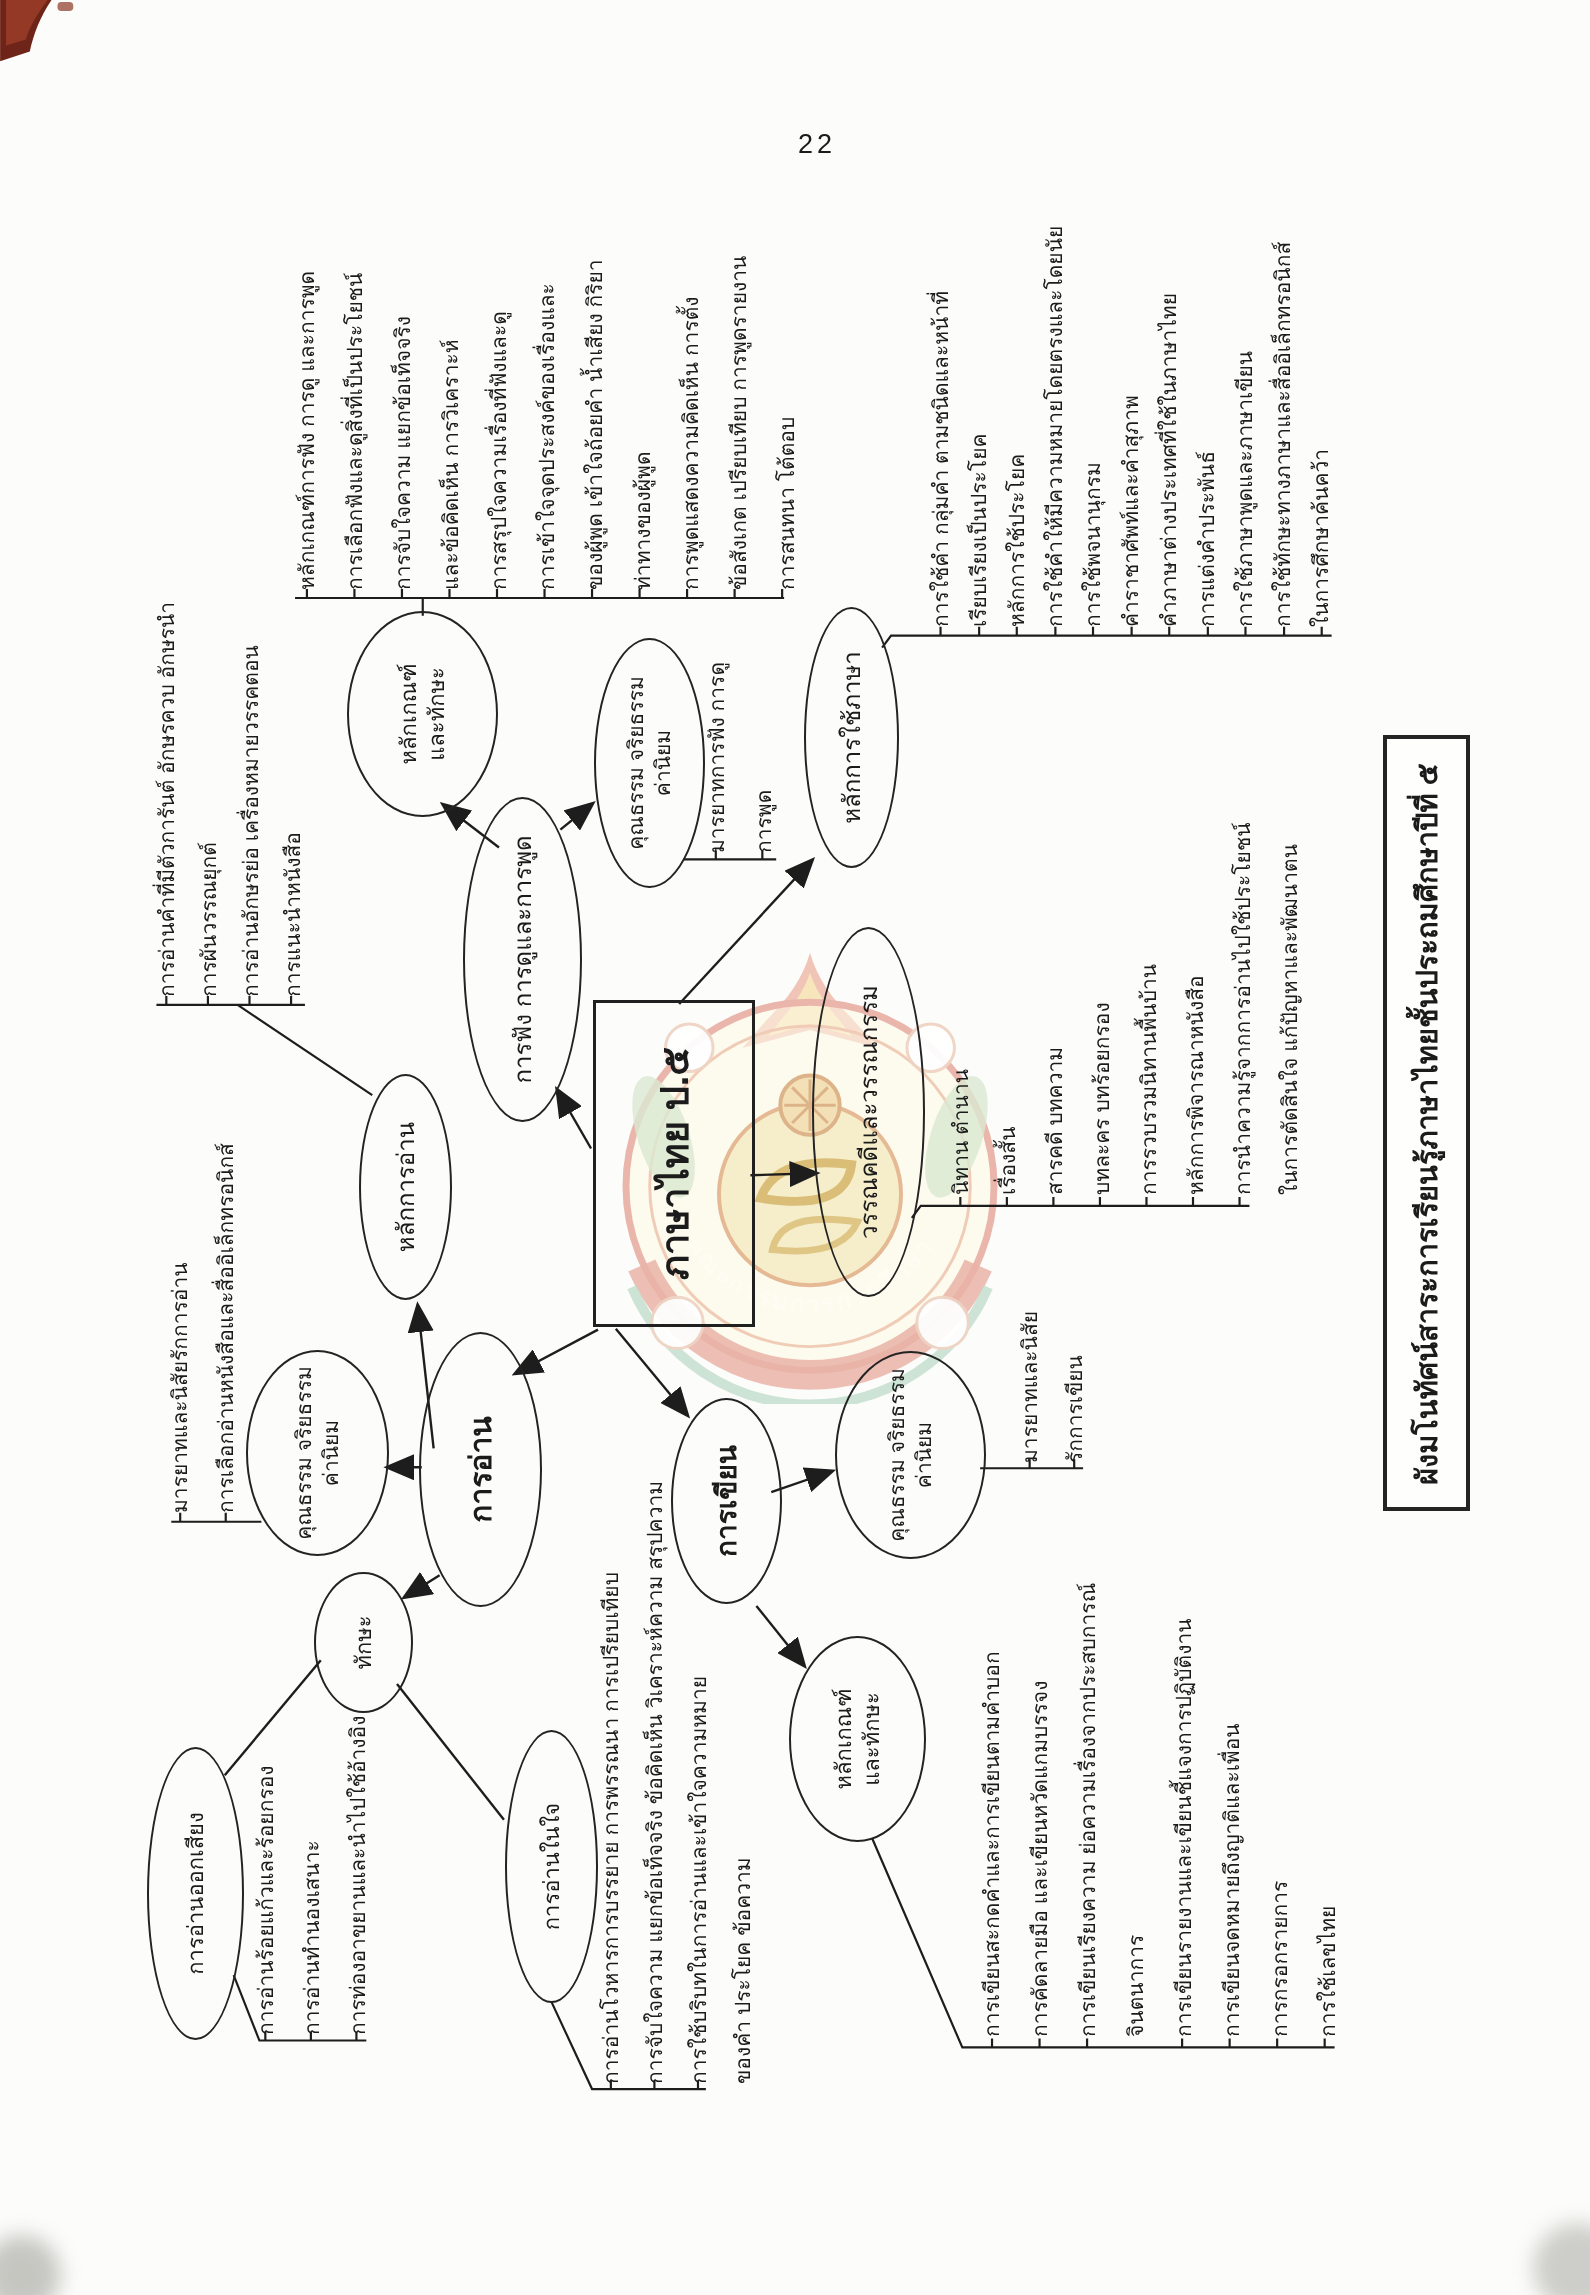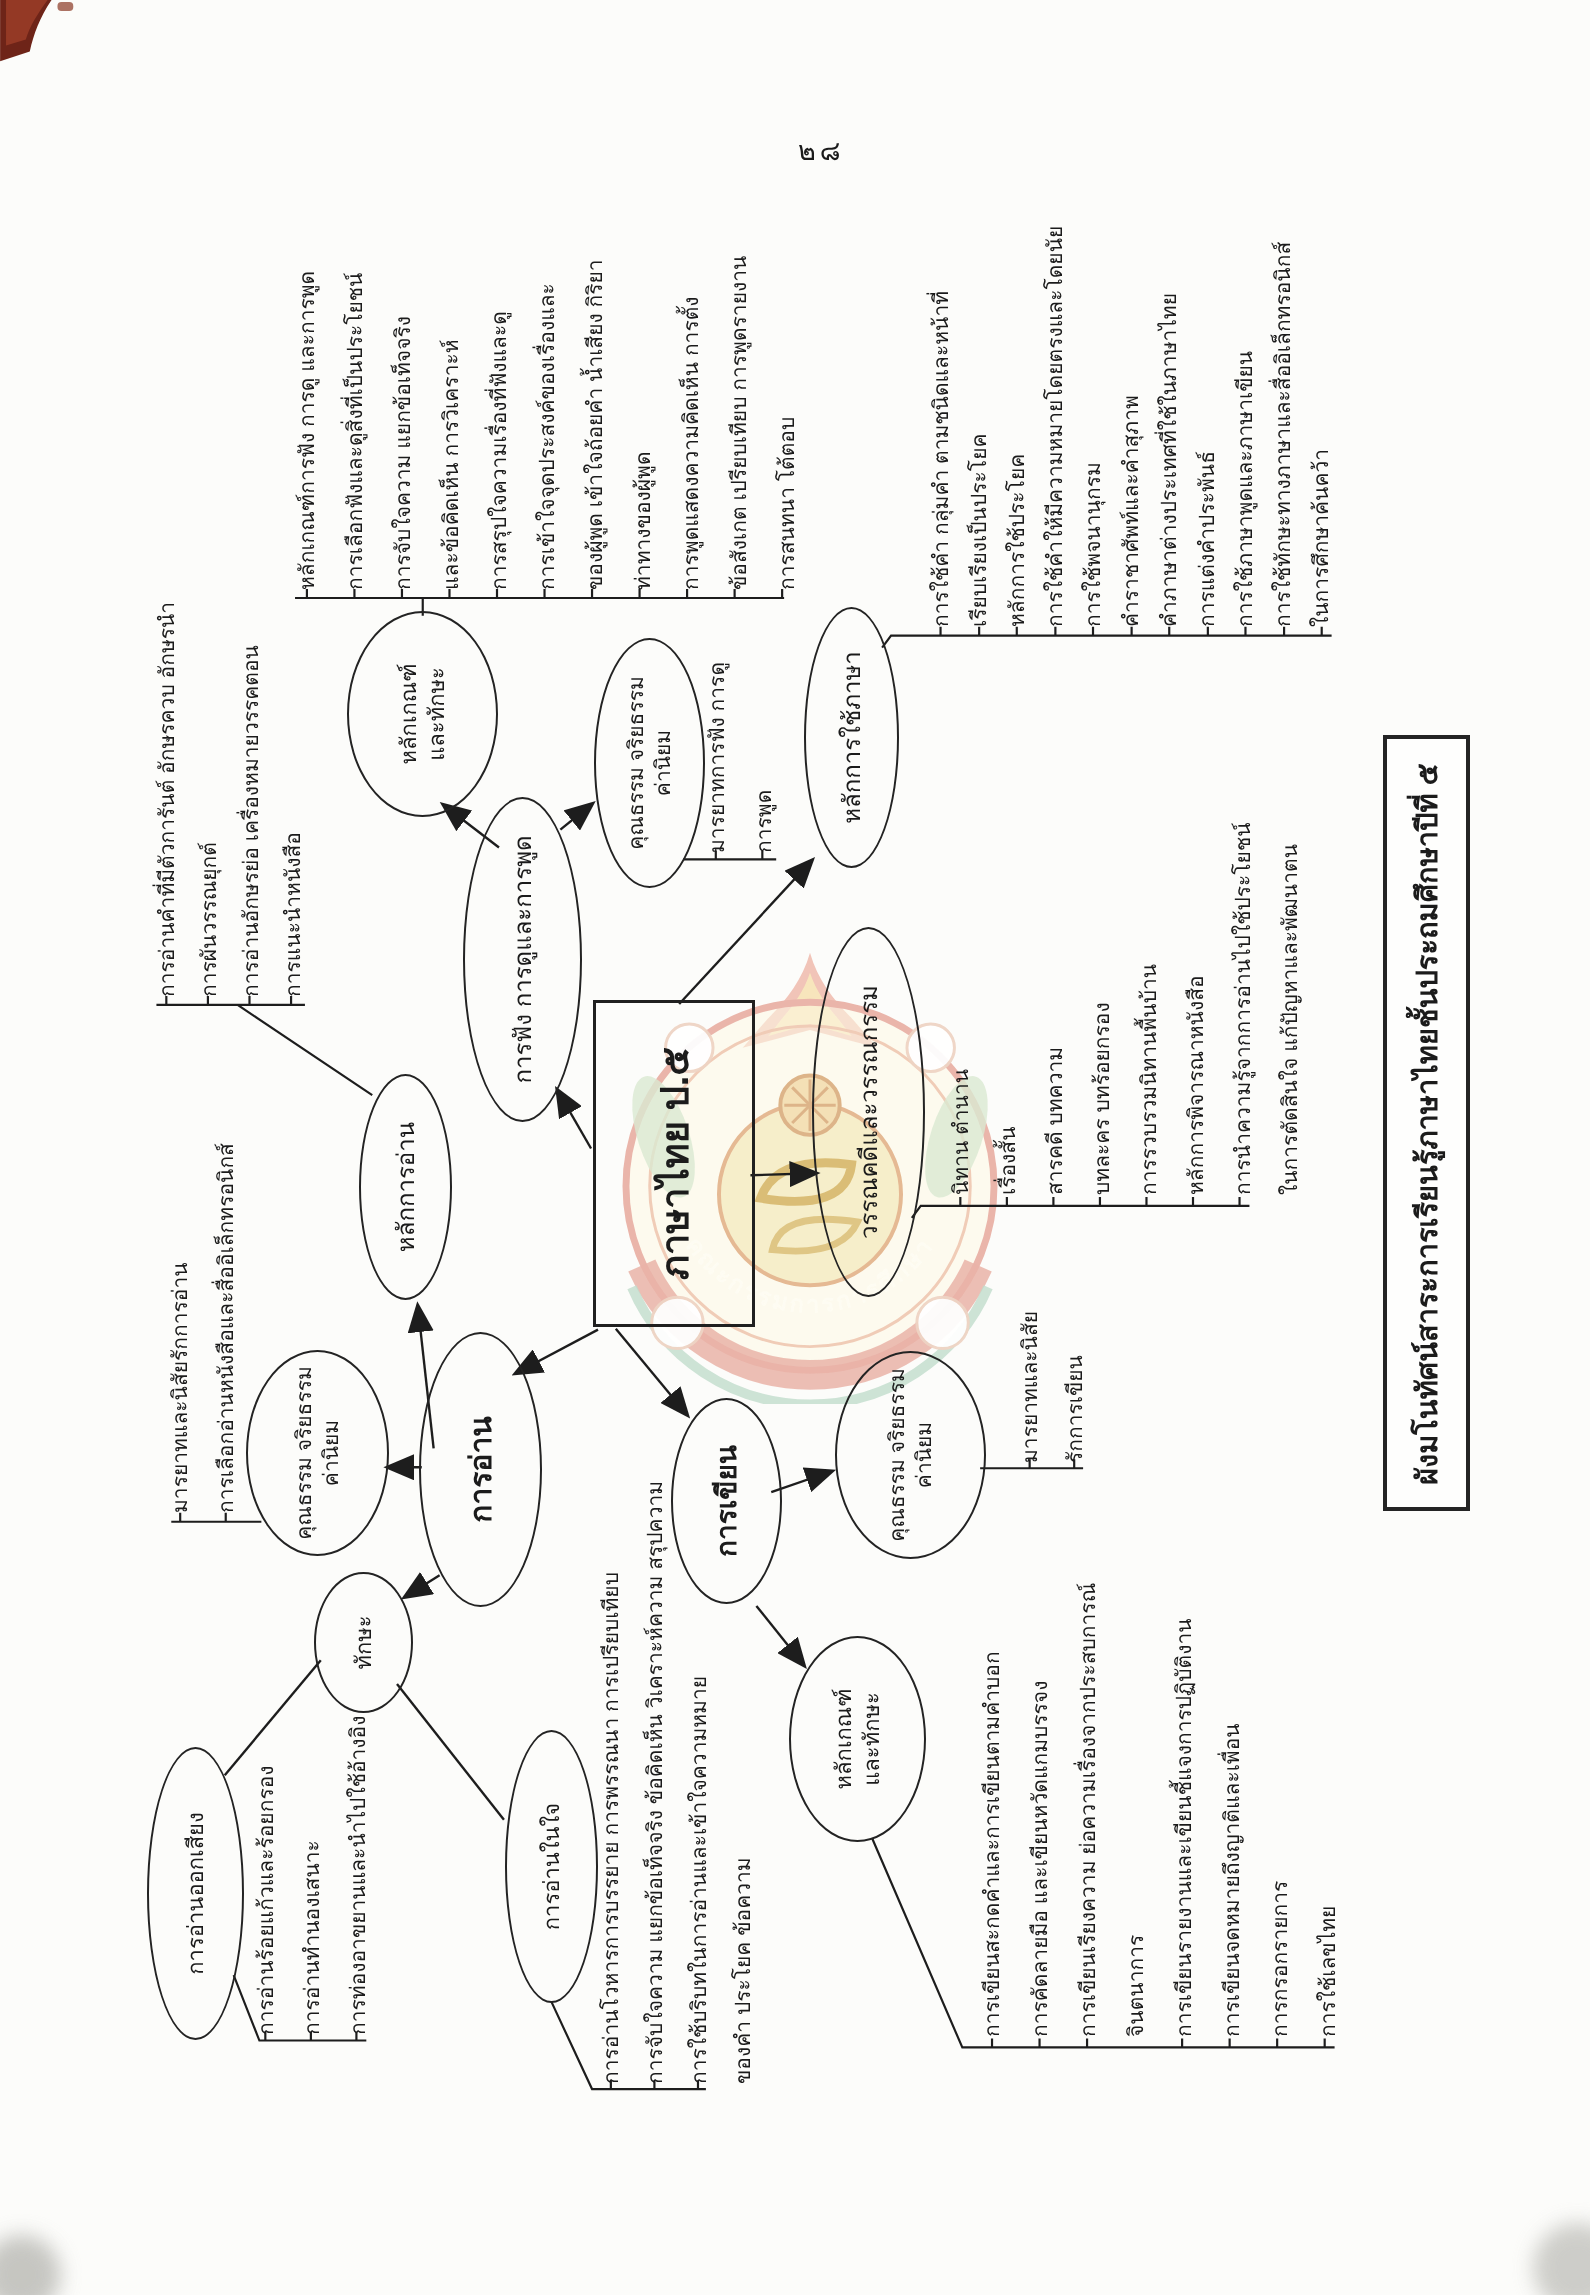--- a/index.html
+++ b/index.html
@@ -63,21 +63,21 @@
       <line x1="192" y1="150" x2="228" y2="186"></line>
         <line x1="228" y1="150" x2="192" y2="186"></line>
     </g>
     <path d="M160 262 q16 -44 92 -34 q-6 48 -92 34 Z" fill="none" stroke="#cfa94e" stroke-width="9" opacity=".85"></path>
     <path d="M258 286 q-16 36 -86 28 q8 -40 86 -28 Z" fill="none" stroke="#cfa94e" stroke-width="7" opacity=".7"></path>
     <text font-size="24" font-weight="bold" fill="#fffdf2" font-family="Liberation Sans, sans-serif" letter-spacing="3">
       <textPath href="#arcbot" startOffset="50%" text-anchor="middle">คณะกรรมการการศึกษา</textPath>
     </text>
   </svg>
 
-  <div class="pagenum">๒๘</div>
+  <div class="pagenum">22</div>
 
   <div class="land">
 
     <svg class="svgwrap" width="2296" height="1591" viewBox="0 0 2319 1607">
       <defs>
         <marker id="ah" markerWidth="13" markerHeight="11" refX="11" refY="5.5" orient="auto">
           <path d="M0 0 L13 5.5 L0 11 Z" fill="#1d1d1d"></path>
         </marker>
       </defs>
       <g stroke="#1d1d1d" stroke-width="2.4" fill="none">

